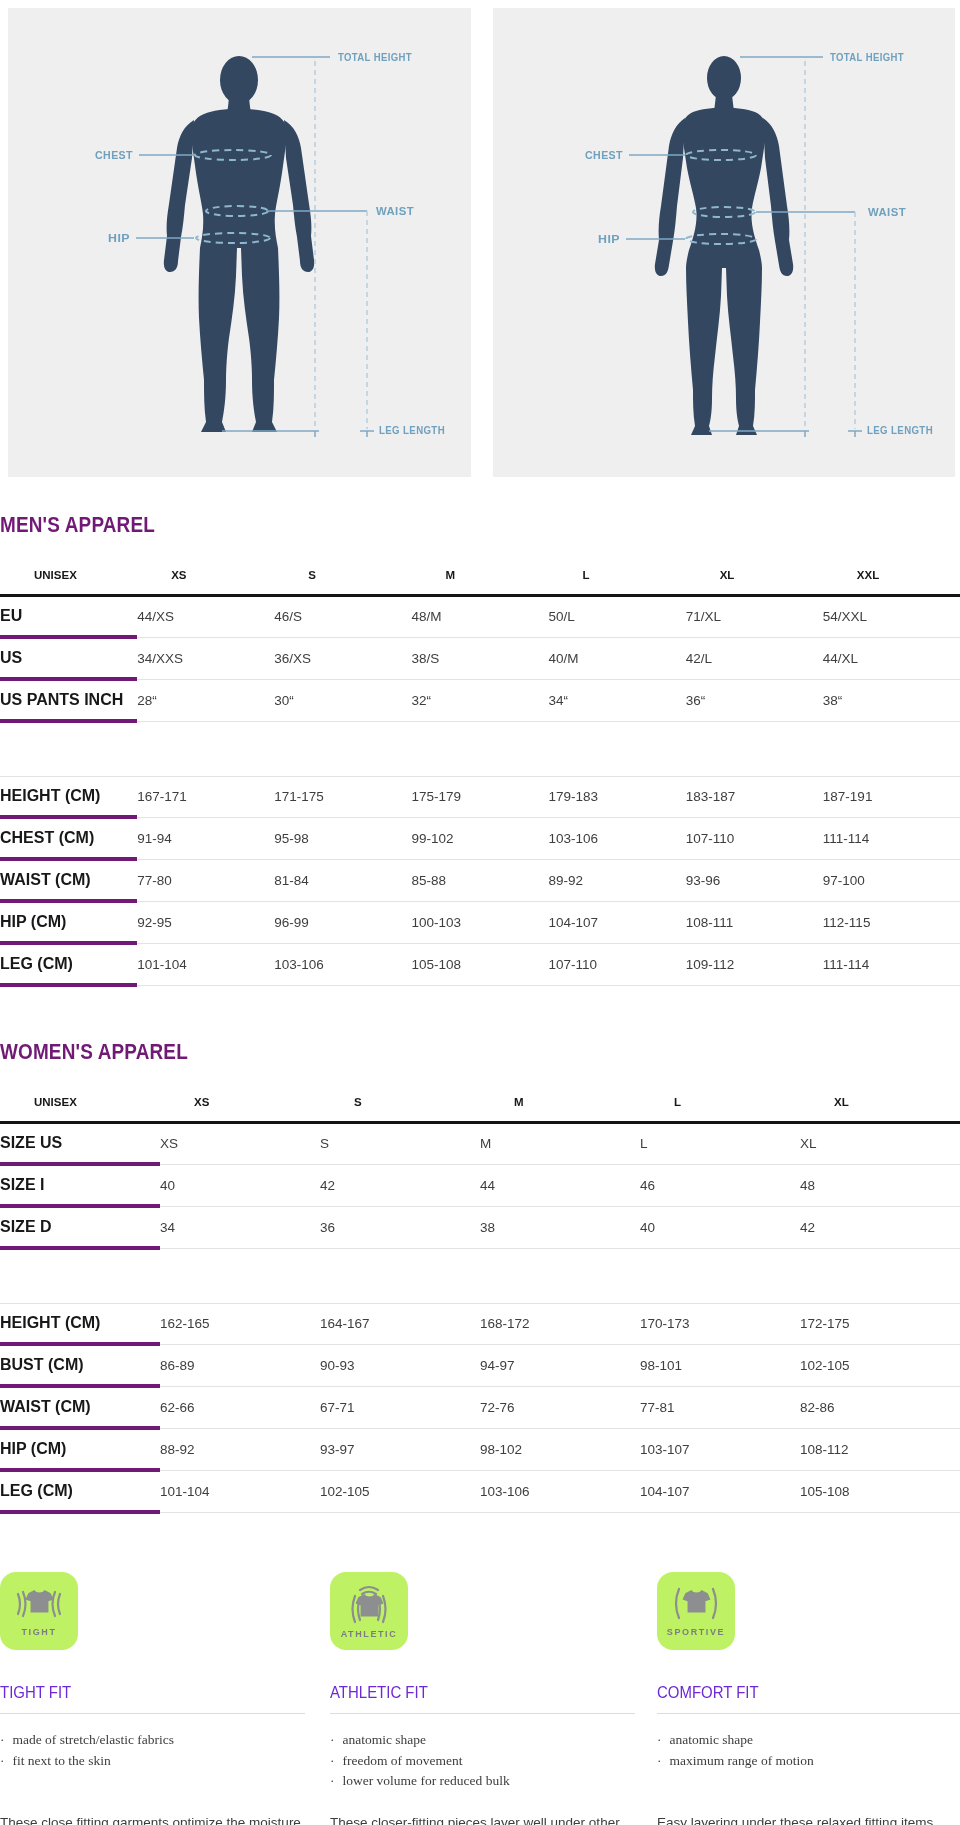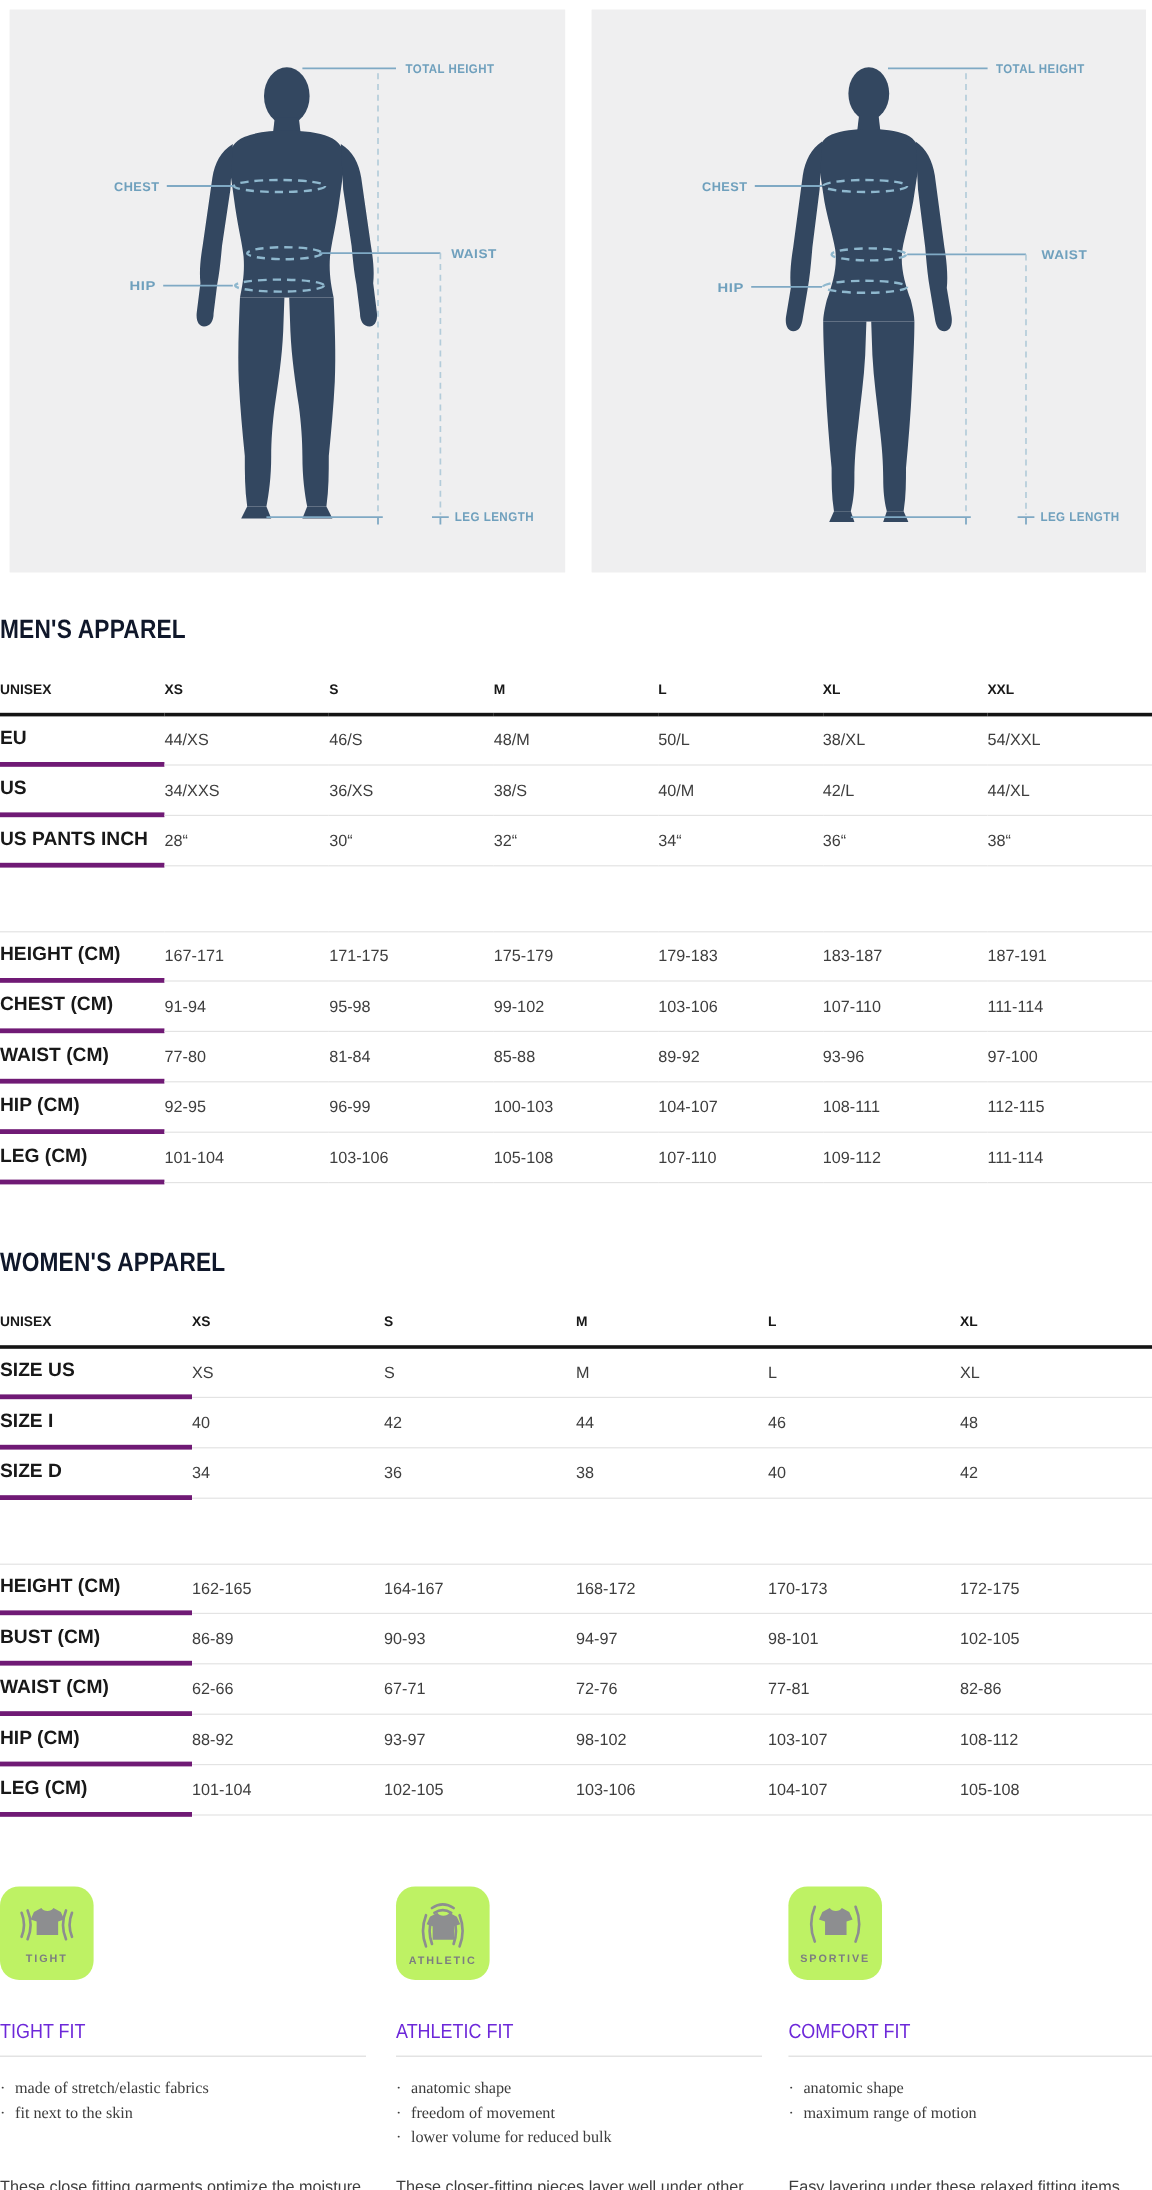--- a/index.html
+++ b/index.html
@@ -10,29 +10,29 @@
   .panels{display:flex;gap:22px;padding:8px 0 0 8px;}
   .panel{background:#efeff0;}
   .panel svg{display:block;}
   .m-label{font-family:"Liberation Sans",sans-serif;font-size:10.5px;font-weight:bold;fill:#6fa0bd;letter-spacing:.4px;}
   .sil{fill:#334760;}
   .dashline{stroke:#b3ccda;stroke-width:1.4;stroke-dasharray:5 4;fill:none;}
   .leader{stroke:#7fa9c4;stroke-width:1.5;fill:none;}
   .bodydash{stroke:#8fb8ce;stroke-width:2;stroke-dasharray:7 5;fill:none;}
 
   
-  .section-heading{margin:0;font-size:22px;font-weight:800;color:#0f172a;letter-spacing:.2px;}
+  .section-heading{margin:0;font-size:22px;font-weight:800;color:#701a75;letter-spacing:.2px;}
   .section-heading span{display:inline-block;transform:scaleX(.86);transform-origin:0 50%;white-space:nowrap;}
   #mens-heading-wrap{margin-top:35px;}
   #womens-heading-wrap{margin-top:52px;}
 
   
   table.size-table{width:960px;border-collapse:collapse;table-layout:fixed;margin-top:18px;}
   table.size-table th,table.size-table td{text-align:left;height:38px;vertical-align:middle;padding:0;}
-  table.size-table thead th{font-size:11.5px;font-weight:bold;color:#181818;border-bottom:3px solid #141414;}
+  table.size-table thead th{font-size:11.5px;font-weight:bold;color:#181818;border-bottom:3px solid #141414;padding-left:34px;}
   table.size-table tbody th{font-size:16px;font-weight:bold;color:#181818;border-bottom:4px solid #701a75;}
   table.size-table tbody td{font-size:13.5px;color:#3e3e3e;border-bottom:1px solid #e3e3e3;}
   table.size-table tr.spacer td{height:53px;border-bottom:1px solid #e3e3e3;}
 
   
   .fits{display:flex;margin-top:58px;}
   .fit-col{box-sizing:border-box;}
   .fit-col.c1{width:330px;padding-right:25px;}
   .fit-col.c2{width:327px;padding-right:22px;}
   .fit-col.c3{width:303px;}
@@ -146,21 +146,21 @@
           <th>XXL</th>
         </tr>
       </thead>
       <tbody>
         <tr>
           <th>EU</th>
           <td>44/XS</td>
           <td>46/S</td>
           <td>48/M</td>
           <td>50/L</td>
-          <td>38/XL</td>
+          <td>71/XL</td>
           <td>54/XXL</td>
         </tr>
         <tr>
           <th>US</th>
           <td>34/XXS</td>
           <td>36/XS</td>
           <td>38/S</td>
           <td>40/M</td>
           <td>42/L</td>
           <td>44/XL</td>

